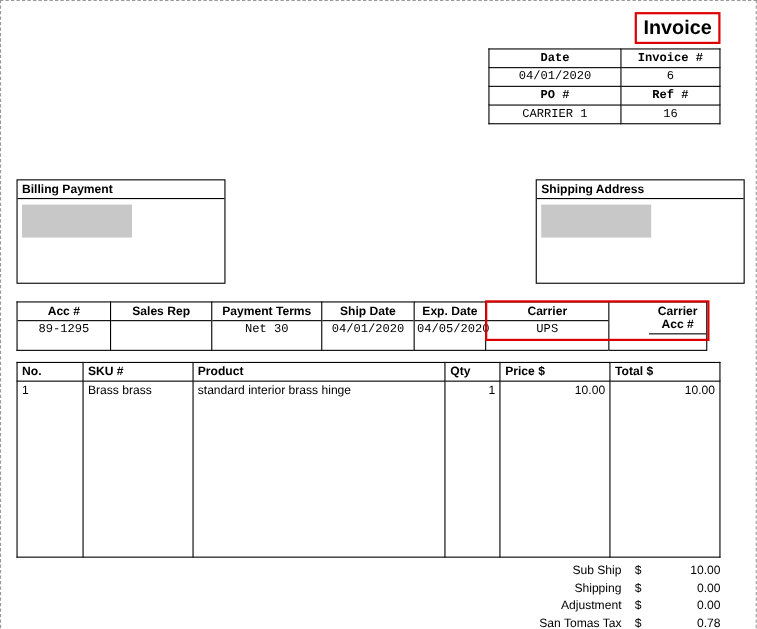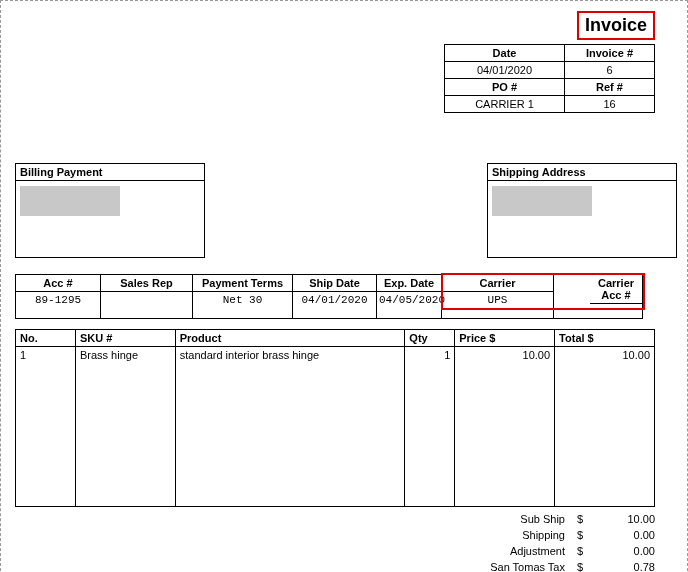--- a/index.html
+++ b/index.html
@@ -21,20 +21,21 @@
     font-size: 18px;
     font-weight: bold;
     margin-right: 22px;
     margin-bottom: 4px;
   }
   .clear { clear: both; }
   .meta-table {
     float: right;
     border-collapse: collapse;
     margin-right: 22px;
+    font-family: Liberation Mono, monospace;
   }
   .meta-table th, .meta-table td {
     border: 1px solid #000;
     padding: 2px 6px;
     text-align: center;
     font-size: 11px;
   }
   .meta-table th { font-weight: bold; }
   .meta-table .col1 { width: 120px; }
   .meta-table .col2 { width: 90px; }
@@ -231,21 +232,21 @@
       <th class="col-sku">SKU #</th>
       <th class="col-prod">Product</th>
       <th class="col-qty">Qty</th>
       <th class="col-price">Price  $</th>
       <th class="col-total">Total $</th>
     </tr>
   </thead>
   <tbody class="items-body">
     <tr>
       <td>1</td>
-      <td>Brass hinge</td>
+      <td>Brass brass</td>
       <td>standard interior brass hinge</td>
       <td class="col-qty">1</td>
       <td class="col-price">10.00</td>
       <td class="col-total">10.00</td>
     </tr>
   </tbody>
 </table>
 
 <div class="totals">
   <div class="totals-row">

